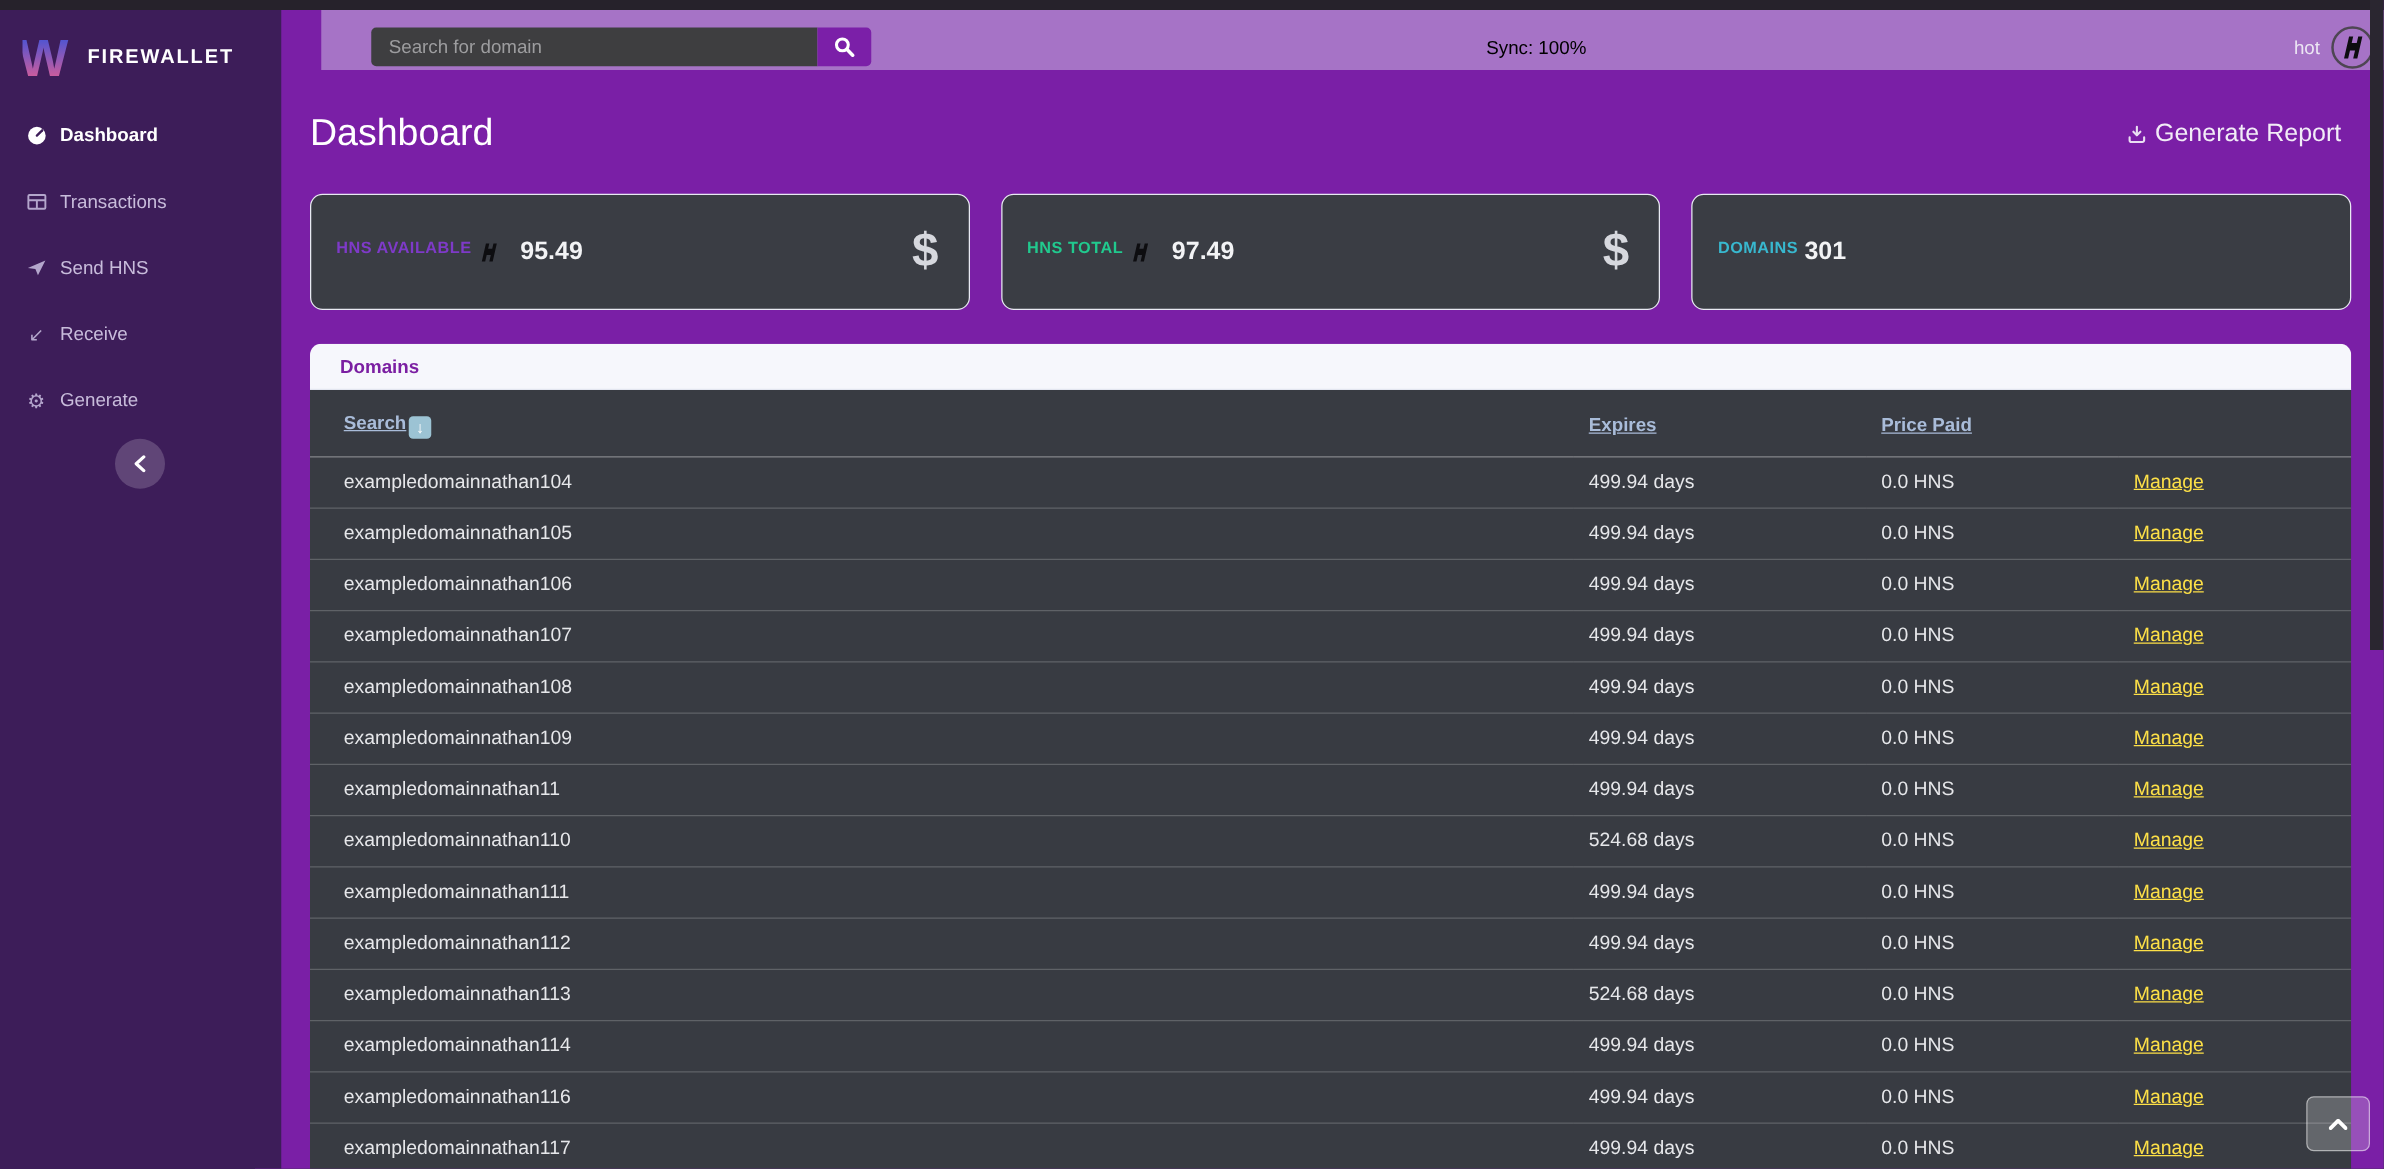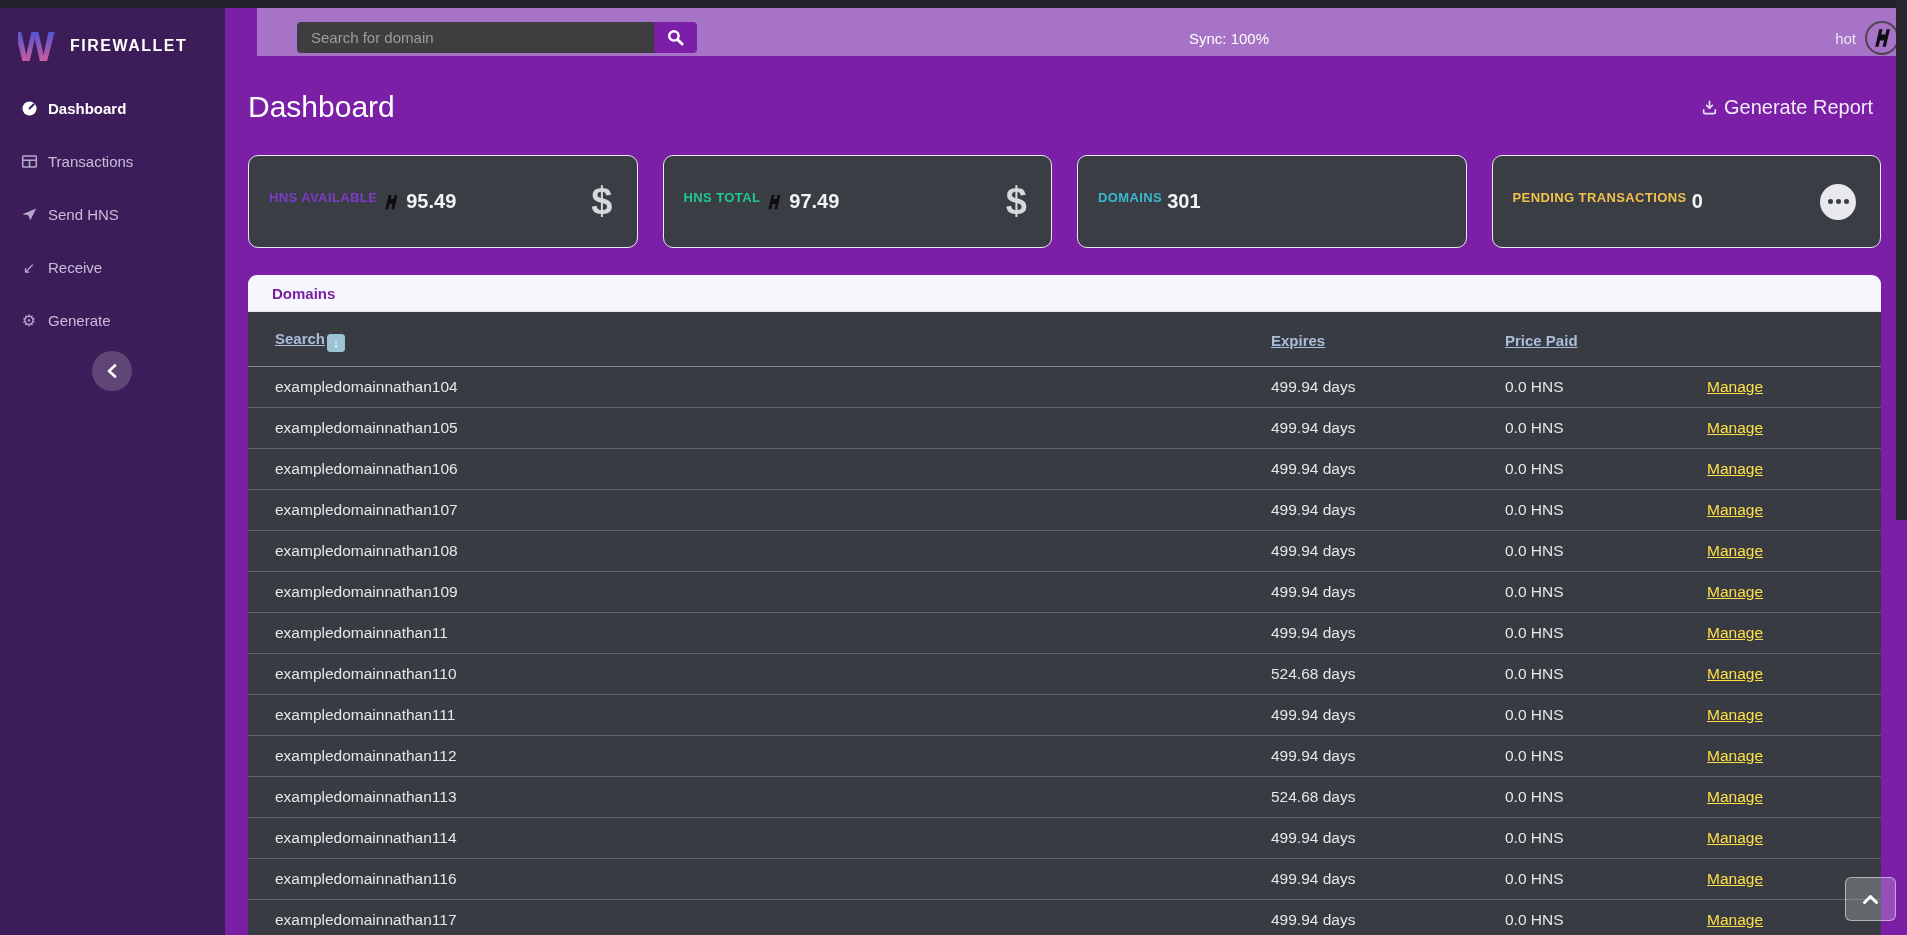--- a/index.html
+++ b/index.html
@@ -29,39 +29,39 @@
 
   
   #topbar { position:absolute; left:225px; top:8px; width:1682px; height:48px; background:#a673c6; z-index:10;margin-left:32px; }
   .search-group { position:absolute; left:40px; top:14px; display:flex; height:31px; }
   .search-input { width:357px; height:31px; background:#3e3e40; border:none; outline:none; border-radius:4px 0 0 4px;
      color:#cfcfcf; font-size:15px; padding:0 14px; font-family:"Liberation Sans", sans-serif; }
   .search-input::placeholder { color:#9d9d9f; }
   .search-btn { width:43px; height:31px; background:#7b1fa8; border:none; border-radius:0 4px 4px 0;
      display:flex; align-items:center; justify-content:center; cursor:pointer; }
   .sync-status { position:absolute; left:932px; top:0; height:60px; display:flex; align-items:center;
-     color:#ffffff; font-size:15px; }
+     color:#000000; font-size:15px; }
   .wallet-area { position:absolute; right:40px; top:0; height:60px; display:flex; align-items:center; gap:9px; }
   .wallet-name { color:#ece6f3; font-size:15px; }
   .wallet-badge { width:34px; height:34px; border-radius:50%; border:2px solid #4e4653;
      display:flex; align-items:center; justify-content:center; }
 
   
   #main { position:absolute; left:225px; top:68px; width:1682px; height:867px; }
   .page-head { position:absolute; left:23px; right:34px; top:22px; display:flex; justify-content:space-between; align-items:center; }
   .page-title { font-size:30px; font-weight:normal; color:#fff; }
   .report-link { display:flex; align-items:center; gap:7px; color:#f2ecf7; font-size:20px; text-decoration:none; cursor:pointer; }
 
   
   .cards-row { position:absolute; left:23px; right:26px; top:87px; height:93px; display:flex; gap:25px; }
   .stat-card { flex:1; background:#3a3d44; border:1px solid #e8eaf2; border-radius:10px;
      display:flex; align-items:center; justify-content:space-between; padding:0 24px 0 20px; }
   .stat-left { display:flex; flex-direction:row; gap:5px; }
   .stat-label { font-size:13px; font-weight:bold; letter-spacing:0.4px; }
-  .stat-value-row { display:flex; align-items:center; gap:6px; }
+  .stat-value-row { display:flex; align-items:center; gap:16px; }
   .stat-value { font-size:20px; font-weight:bold; color:#f2f3f5; }
   .dollar-icon { font-size:38px; font-weight:bold; color:#d6d8de; }
   .ellipsis-circle { width:36px; height:36px; border-radius:50%; background:#e8e9ee;
      display:flex; align-items:center; justify-content:center; gap:3px; }
   .ellipsis-circle i { width:5px; height:5px; border-radius:50%; background:#3a3d44; }
 
   
   .domains-card { position:absolute; left:23px; right:26px; top:207px; border-radius:9px 9px 0 0; overflow:hidden; }
   .domains-card-header { background:#f6f7fc; height:37px; display:flex; align-items:center; padding-left:24px;
      border-bottom:1px solid #e3e6f0; }
@@ -216,33 +216,20 @@
 
     <div class="stat-card">
       <div class="stat-left">
         <span class="stat-label" style="color: rgb(56, 184, 207);">DOMAINS</span>
         <span class="stat-value-row">
           <span class="stat-value">301</span>
         </span>
       </div>
     </div>
 
-    <div class="stat-card">
-      <div class="stat-left">
-        <span class="stat-label" style="color: rgb(240, 194, 75);">PENDING TRANSACTIONS</span>
-        <span class="stat-value-row">
-          <span class="stat-value">0</span>
-        </span>
-      </div>
-      <span class="ellipsis-circle">
-          <i></i>
-          <i></i>
-          <i></i>
-        </span>
-    </div>
 
   </div>
 
   <section class="domains-card">
     <div class="domains-card-header">
       <span class="domains-card-title">Domains</span>
     </div>
     <div class="domains-table-wrap">
       <table>
         <colgroup>

